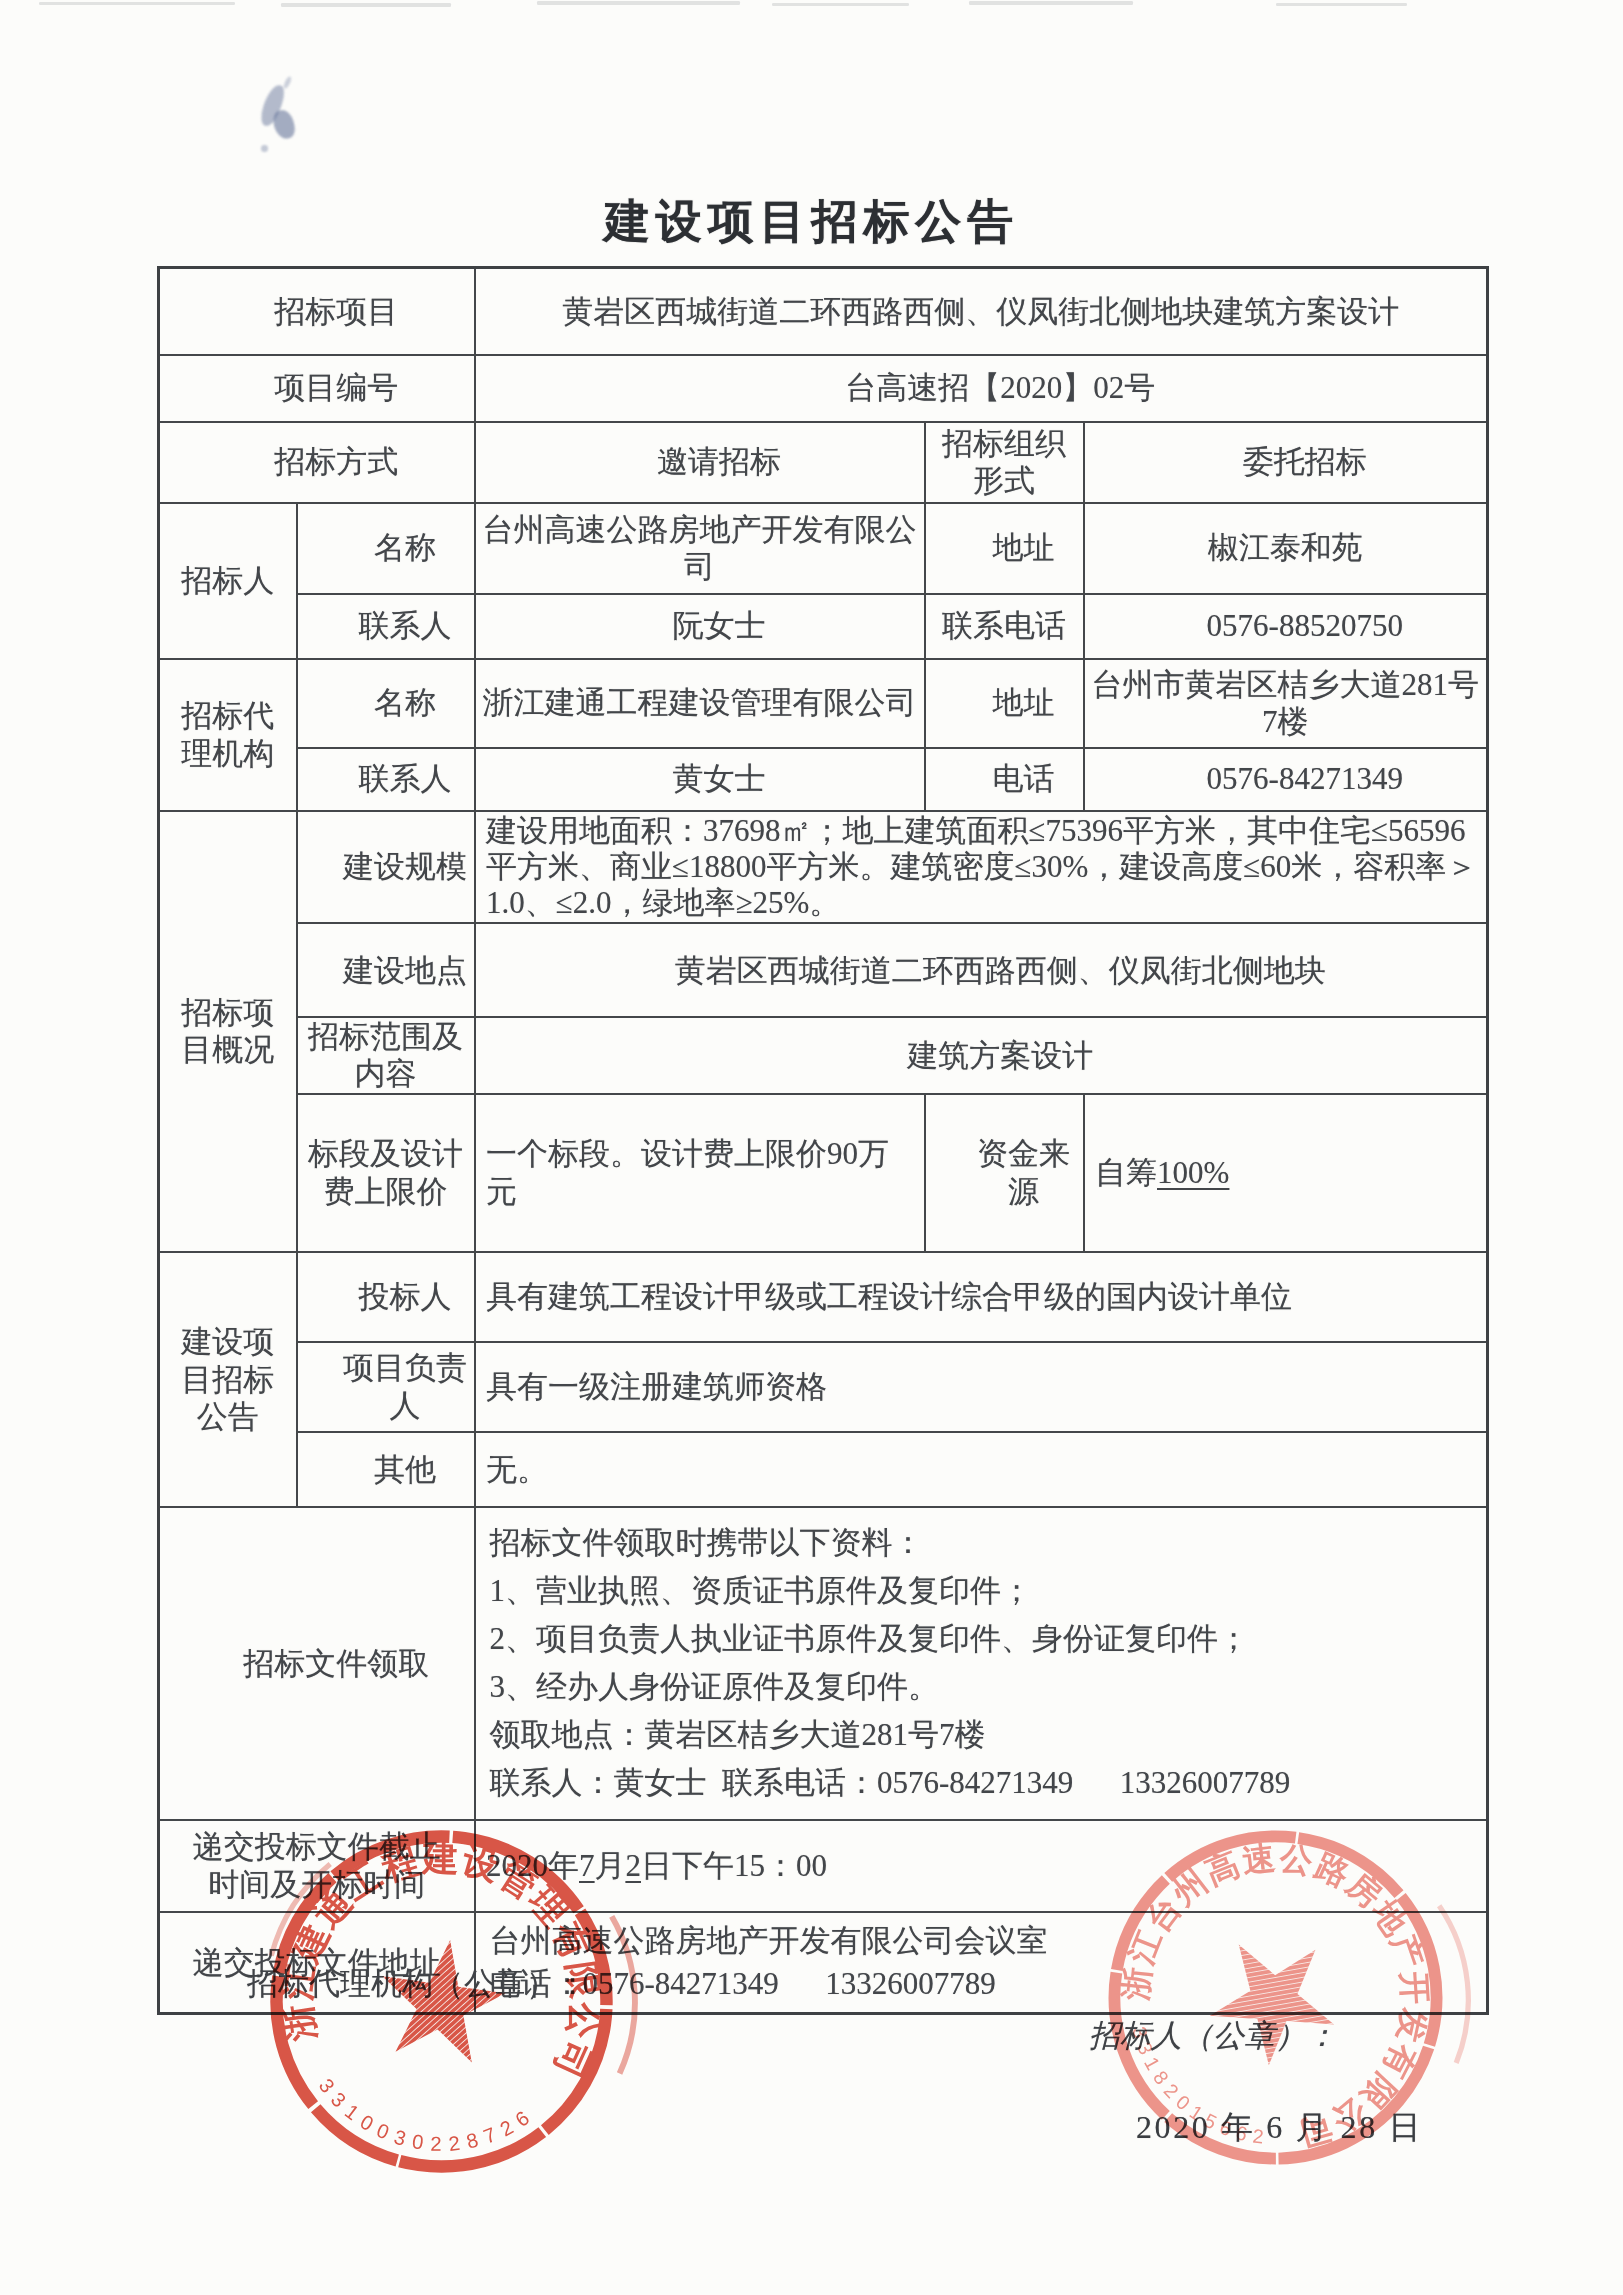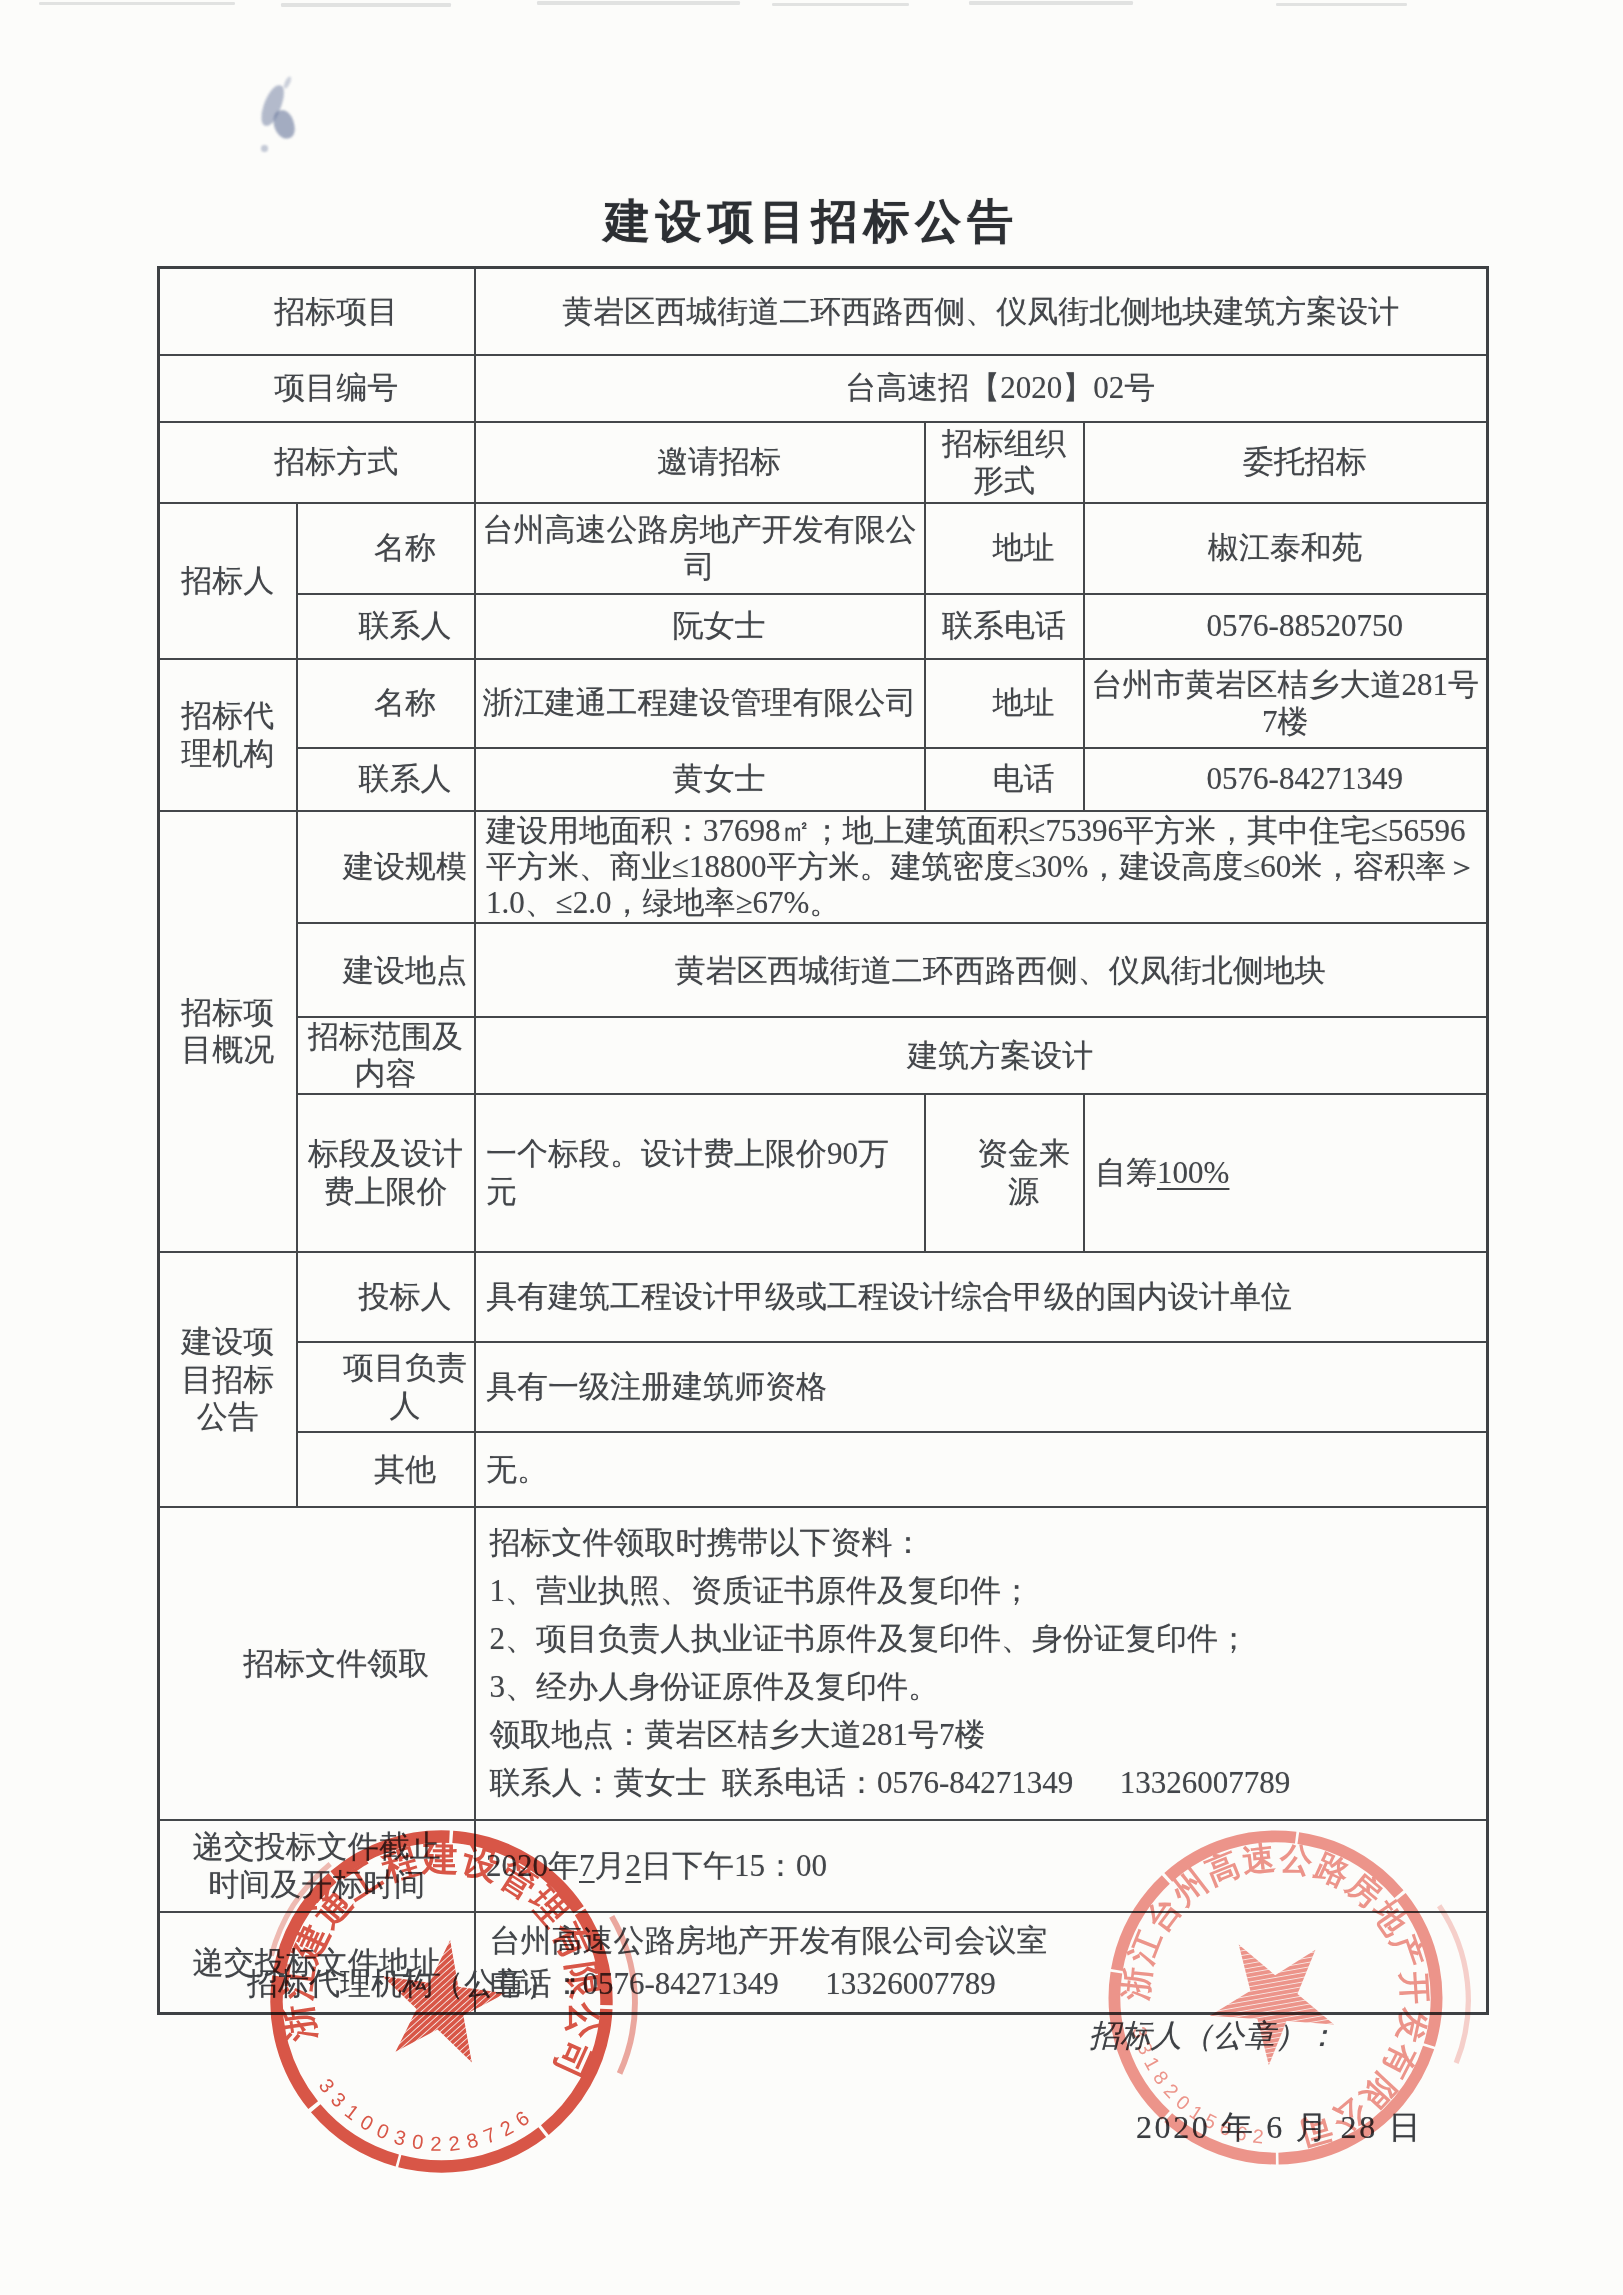--- a/index.html
+++ b/index.html
@@ -121,21 +121,21 @@
   <tr style="height:63px">
     <td class="c">联系人</td>
     <td class="c">黄女士</td>
     <td class="c">电话</td>
     <td class="c">0576-84271349</td>
   </tr>
 
   <tr style="height:108px">
     <td rowspan="4" class="glabel">招标项目概况</td>
     <td class="c">建设规模</td>
-    <td colspan="3" class="l" style="line-height:1.17;">建设用地面积：37698㎡；地上建筑面积≤75396平方米，其中住宅≤56596平方米、商业≤18800平方米。建筑密度≤30%，建设高度≤60米，容积率＞1.0、≤2.0，绿地率≥67%。</td>
+    <td colspan="3" class="l" style="line-height:1.17;">建设用地面积：37698㎡；地上建筑面积≤75396平方米，其中住宅≤56596平方米、商业≤18800平方米。建筑密度≤30%，建设高度≤60米，容积率＞1.0、≤2.0，绿地率≥25%。</td>
   </tr>
   <tr style="height:94px">
     <td class="c">建设地点</td>
     <td colspan="3" class="c">黄岩区西城街道二环西路西侧、仪凤街北侧地块</td>
   </tr>
   <tr style="height:75px">
     <td class="wrapctr">招标范围及内容</td>
     <td colspan="3" class="c">建筑方案设计</td>
   </tr>
   <tr style="height:158px">

